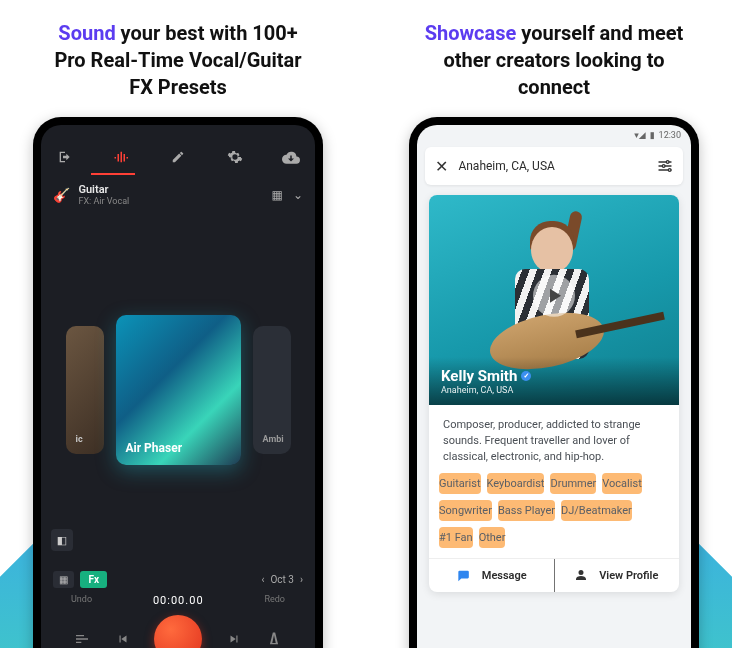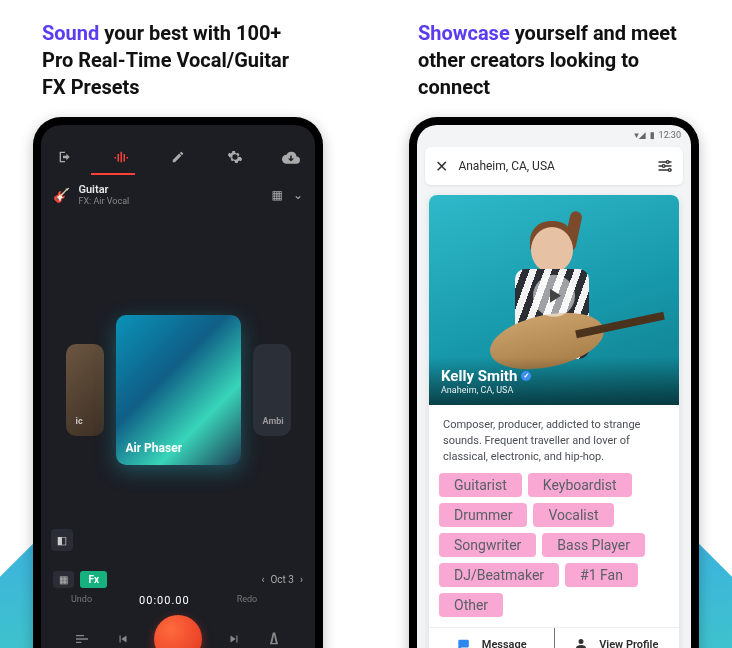--- a/index.html
+++ b/index.html
@@ -1,19 +1,19 @@
 <!DOCTYPE html>
 <html><head>
 <meta charset="utf-8">
 <style>
   * { box-sizing: border-box; margin: 0; padding: 0; }
   body { font-family: -apple-system, BlinkMacSystemFont, "Segoe UI", Roboto, Arial, sans-serif; background: #fff; width: 732px; height: 648px; display: flex; gap: 20px; position: relative; overflow: hidden; }
   .panel { width: 356px; height: 648px; display: flex; flex-direction: column; position: relative; overflow: hidden; }
   .gradient-bar { height: 4px; width: 100%; background: linear-gradient(90deg, #6a3cf5, #3bb0e0, #42d3bc); }
-  .heading { text-align: left; padding: 20px 42px 16px; font-size: 20px; font-weight: 700; color: #111; line-height: 1.35; }
+  .heading { text-align: center; padding: 20px 42px 16px; font-size: 20px; font-weight: 700; color: #111; line-height: 1.35; }
   .heading .accent { color: #5b3cf0; }
   .phone-wrap { flex: 1; display: flex; justify-content: center; align-items: flex-start; position: relative; }
   .phone { width: 290px; height: 560px; background: #000; border-radius: 28px; padding: 8px; position: relative; box-shadow: 0 4px 14px rgba(0,0,0,.25); }
   .screen { width: 100%; height: 100%; border-radius: 20px; overflow: hidden; position: relative; }
   .accent-shape { position: absolute; width: 170px; height: 170px; background: linear-gradient(135deg,#3bb0e0,#42d3bc); }
   .accent-shape.left { bottom: -50px; left: -30px; transform: rotate(45deg); border-radius: 20px; z-index: -1; }
   .accent-shape.right { bottom: -50px; right: -30px; transform: rotate(45deg); border-radius: 20px; z-index: -1; }
 
   
   .screen.dark { background: #1c1e24; color: #ccc; display: flex; flex-direction: column; }
@@ -25,30 +25,30 @@
   .tab-underline::after { content:""; position:absolute; left: 50px; width: 44px; height: 2px; background:#ff4036; }
   .track-row { display: flex; align-items: center; justify-content: space-between; padding: 8px 12px 6px; }
   .track-left { display:flex; align-items:center; gap:8px; }
   .track-left .gicn { color:#5b6bf5; font-size:14px; }
   .track-info .name { font-size: 11px; color:#e8e8e8; font-weight:600; }
   .track-info .fx { font-size: 9px; color:#888; }
   .track-right { display:flex; gap:10px; color:#aaa; font-size:12px; }
   .carousel-area { flex: 1; display: flex; align-items: center; justify-content: center; position: relative; padding: 10px 0; }
   .card { width: 125px; height: 150px; border-radius: 10px; display:flex; align-items:flex-end; padding:10px; font-size:12px; font-weight:700; color:#fff; }
   .card.center { background: linear-gradient(135deg,#0b93b8,#0f5e86 40%,#39d5b9 70%,#1e3a52); box-shadow: 0 6px 20px rgba(33,180,200,.35); }
-  .card.side { width: 38px; height: 92px; font-size: 9px; overflow:hidden; }
+  .card.side { width: 38px; height: 128px; font-size: 9px; overflow:hidden; }
   .card.left-side { background: linear-gradient(135deg,#6b5641,#3d2f24); margin-right: 12px; color:#c8c8c8; }
   .card.right-side { background:#2b2f37; margin-left: 12px; color:#999; }
   .bottom-ctrl { padding: 4px 12px 0; }
   .ctrl-row1 { display:flex; align-items:center; justify-content:space-between; color:#999; font-size:10px; }
   .fx-toggle { background:#17b07f; color:#fff; font-size:10px; font-weight:700; padding:3px 8px; border-radius:3px; }
   .grid-toggle { background:#2a2d35; padding:3px 6px; border-radius:3px; color:#bbb; font-size:10px; }
   .ctrl-group { display:flex; gap:6px; align-items:center; }
   .date-stepper { display:flex; align-items:center; gap:6px; color:#aaa; }
-  .ctrl-row2 { display:flex; color:#777; font-size:9px; padding: 6px 18px 0; gap: 47px; }
+  .ctrl-row2 { display:flex; justify-content: space-between; color:#777; font-size:9px; padding: 6px 18px 0; gap: 47px; }
   .timer { text-align:center; color:#fff; font-size:11px; letter-spacing:1px; }
   .transport { display:flex; align-items:center; justify-content: space-between; padding: 8px 20px 6px; }
   .transport .ticon { color:#888; width:18px; height:18px; display:flex; align-items:center; justify-content:center; }
   .record-btn { width:48px; height:48px; border-radius:50%; background: radial-gradient(circle at 35% 30%, #ff6a3d, #e0321d); box-shadow: 0 3px 10px rgba(224,50,29,.5); }
   .expand-btn { position:absolute; left:10px; bottom: 118px; width:22px; height:22px; border-radius:4px; background:#2a2d35; color:#ccc; display:flex; align-items:center; justify-content:center; font-size:11px; }
 
   
   .screen.light { background:#f2f4f6; color:#222; display:flex; flex-direction:column; }
   .statusbar-l { height:18px; display:flex; justify-content:flex-end; align-items:center; gap:4px; padding: 2px 10px 0; font-size:9px; color:#666; }
   .searchbar { background:#fff; margin: 4px 8px; border-radius:6px; height:38px; display:flex; align-items:center; padding:0 10px; box-shadow: 0 1px 3px rgba(0,0,0,.08); gap:10px; }
@@ -67,21 +67,21 @@
   .artist .pony { width:12px; height:40px; background:#7a4a2a; border-radius:6px; position:absolute; top:-8px; left:98px; transform:rotate(12deg); }
   .artist .body { width:74px; height:90px; background:repeating-linear-gradient(110deg,#f2f2f2 0 7px,#2b2f35 7px 14px); border-radius:10px; position:absolute; top:50px; left:46px; }
   .artist .guitar { width:116px; height:52px; border-radius:50%; background:linear-gradient(180deg,#caa06a,#a9804a); position:absolute; top:96px; left:20px; transform:rotate(-12deg); }
   .artist .neck { width:90px; height:8px; background:#4a321c; position:absolute; top:102px; left:106px; transform:rotate(-12deg); }
   .photo-overlay { position:absolute; left:0; right:0; bottom:0; padding:10px 12px; background:linear-gradient(180deg, rgba(0,0,0,0), rgba(0,0,0,.55)); color:#fff; }
   .pname { font-size:15px; font-weight:700; display:flex; align-items:center; gap:4px; }
   .verify { width:10px; height:10px; border-radius:50%; background:#3b8ff0; display:flex; align-items:center; justify-content:center; color:#fff; font-size:7px; }
   .ploc { font-size:9px; opacity:.9; }
   .bio { padding:12px 14px 8px; font-size:11px; color:#4a4f55; line-height:1.45; }
   .tags { padding:0 10px 10px; display:flex; flex-wrap:wrap; gap:6px; }
-  .tag { font-size:14px; color:#5a5f66; background:#f9a8d4; border-radius:4px; padding:4px 15px; }
+  .tag { font-size:11px; color:#5a5f66; background:#fdba74; border-radius:4px; padding:4px 0; }
   .actions { display:flex; border-top:1px solid #eee; }
   .actbtn { flex:1; display:flex; align-items:center; justify-content:center; gap:12px; padding:10px 0; font-size:11px; font-weight:600; color:#2c2c2c; }
   .actbtn.msg svg path { fill:#2f86ef; }
   .actbtn + .actbtn { border-left:1px solid #737373; }
 
   svg { display:block; }
 </style>
 </head>
 <body>
 

